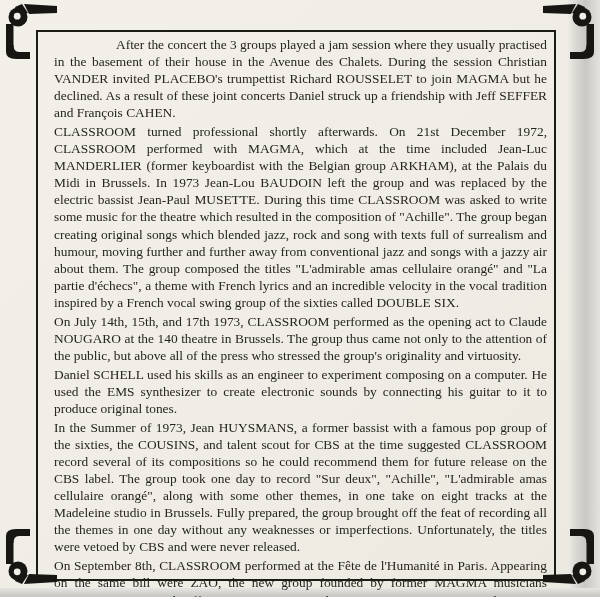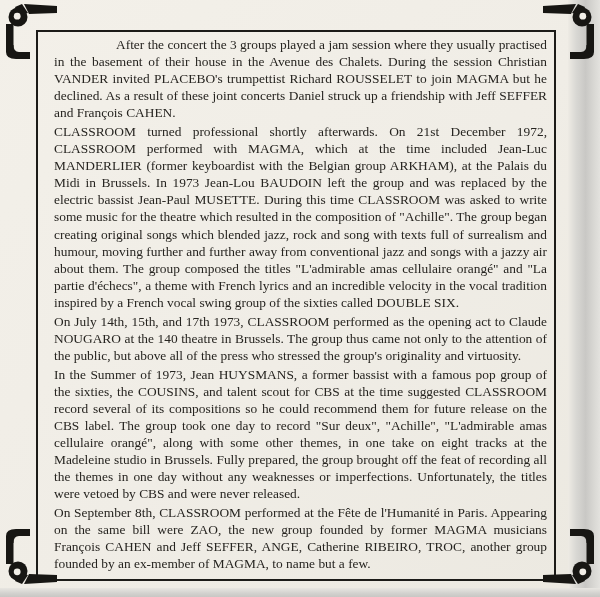--- a/index.html
+++ b/index.html
@@ -93,15 +93,16 @@
     <rect x="3" y="23" width="7.5" height="24"></rect>
     <path d="M3,44 L3,51 Q3,58 13,58 L27,58 L27,51 L16,51 Q10.5,51 10.5,44 Z"></path>
   </g>
   <circle cx="14.2" cy="15.2" r="3.4" fill="#f1eee7"></circle>
 </svg>
 
 <div class="text-block">
     <p class="indent">After the concert the 3 groups played a jam session where they usually practised in the basement of their house in the Avenue des Chalets. During the session Christian VANDER invited PLACEBO's trumpettist Richard ROUSSELET to join MAGMA but he declined. As a result of these joint concerts Daniel struck up a friendship with Jeff SEFFER and François CAHEN.</p>
     <p>CLASSROOM turned professional shortly afterwards. On 21st December 1972, CLASSROOM performed with MAGMA, which at the time included Jean-Luc MANDERLIER (former keyboardist with the Belgian group ARKHAM), at the Palais du Midi in Brussels. In 1973 Jean-Lou BAUDOIN left the group and was replaced by the electric bassist Jean-Paul MUSETTE. During this time CLASSROOM was asked to write some music for the theatre which resulted in the composition of "Achille". The group began creating original songs which blended jazz, rock and song with texts full of surrealism and humour, moving further and further away from conventional jazz and songs with a jazzy air about them. The group composed the titles "L'admirable amas cellulaire orangé" and "La partie d'échecs", a theme with French lyrics and an incredible velocity in the vocal tradition inspired by a French vocal swing group of the sixties called DOUBLE SIX.</p>
     <p>On July 14th, 15th, and 17th 1973, CLASSROOM performed as the opening act to Claude NOUGARO at the 140 theatre in Brussels. The group thus came not only to the attention of the public, but above all of the press who stressed the group's originality and virtuosity.</p>
+    <p>Daniel SCHELL used his skills as an engineer to experiment composing on a computer. He used the EMS synthesizer to create electronic sounds by connecting his guitar to it to produce original tones.</p>
     <p>In the Summer of 1973, Jean HUYSMANS, a former bassist with a famous pop group of the sixties, the COUSINS, and talent scout for CBS at the time suggested CLASSROOM record several of its compositions so he could recommend them for future release on the CBS label. The group took one day to record "Sur deux", "Achille", "L'admirable amas cellulaire orangé", along with some other themes, in one take on eight tracks at the Madeleine studio in Brussels. Fully prepared, the group brought off the feat of recording all the themes in one day without any weaknesses or imperfections. Unfortunately, the titles were vetoed by CBS and were never released.</p>
     <p>On September 8th, CLASSROOM performed at the Fête de l'Humanité in Paris. Appearing on the same bill were ZAO, the new group founded by former MAGMA musicians François CAHEN and Jeff SEFFER, ANGE, Catherine RIBEIRO, TROC, another group founded by an ex-member of MAGMA, to name but a few.</p>
   </div>
 
 </body></html>

